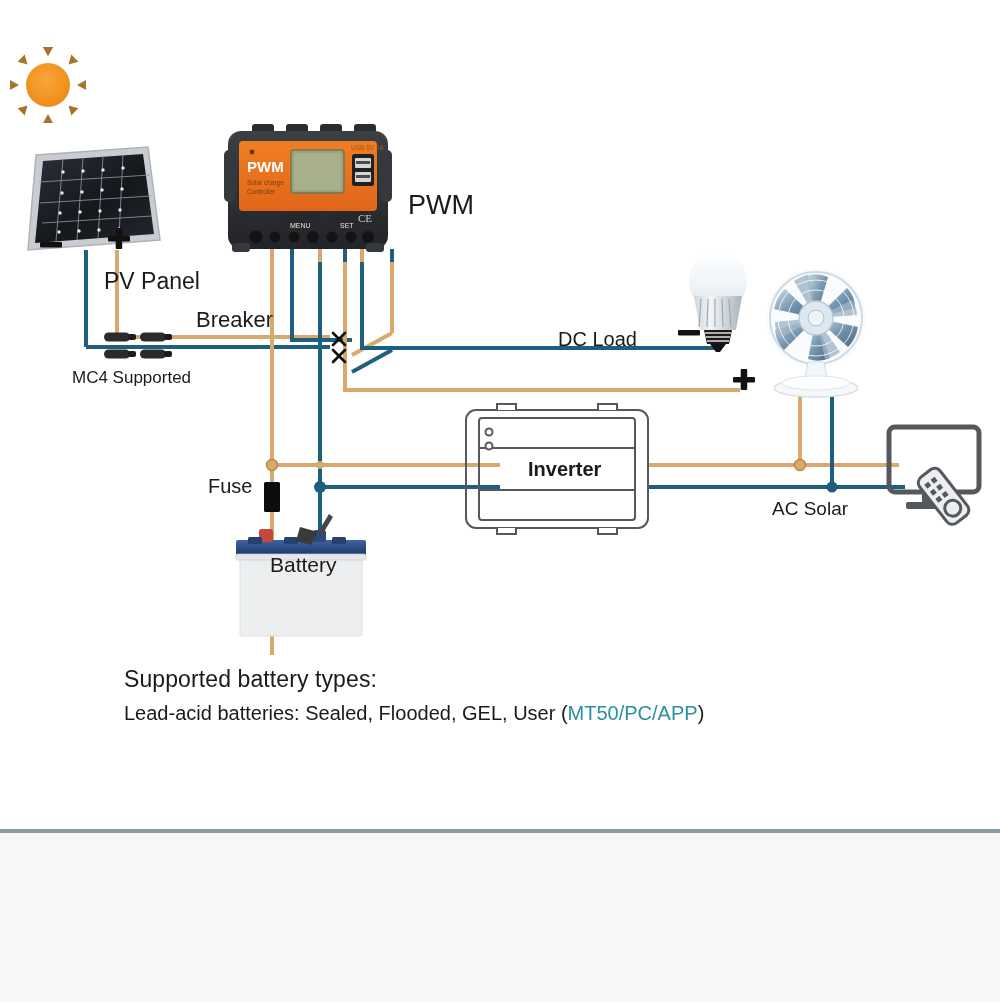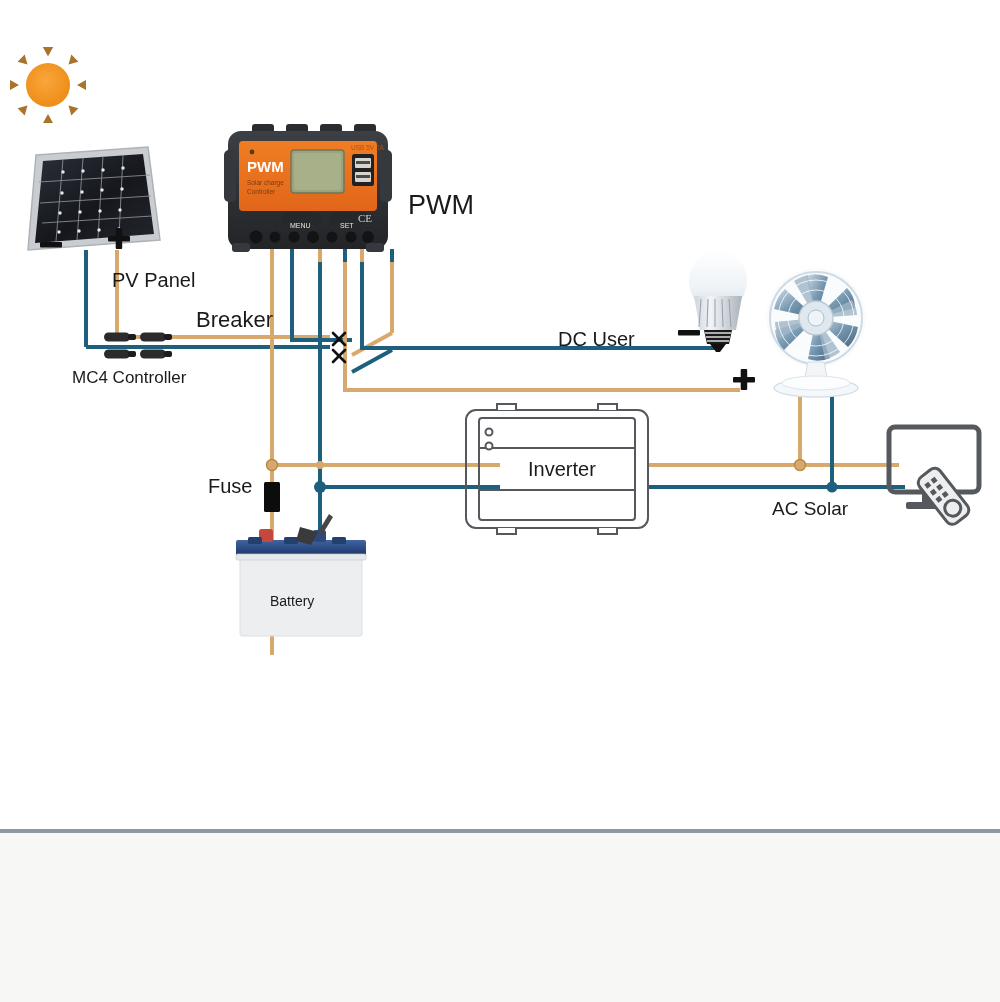--- a/index.html
+++ b/index.html
@@ -16,27 +16,27 @@
   svg.layer { position: absolute; left: 0; top: 0; width: 1000px; height: 830px; }
 
   .lbl {
     position: absolute;
     font-family: "Liberation Sans", sans-serif;
     color: #1a1a1a;
     white-space: nowrap;
     line-height: 1;
   }
   #label-pwm      { left: 408px; top: 192px; font-size: 27px; }
-  #label-pvpanel  { left: 104px; top: 270px; font-size: 20px; margin-left: 8px; }
+  #label-pvpanel  { left: 104px; top: 270px; font-size: 23px; }
   #label-breaker  { left: 196px; top: 309px; font-size: 22px; }
   #label-mc4      { left: 72px; top: 369px; font-size: 17px; }
   #label-fuse     { left: 208px; top: 476px; font-size: 20px; }
-  #label-battery  { left: 270px; top: 594px; font-size: 14px; }
+  #label-battery  { left: 270px; top: 554px; font-size: 21px; }
   #label-dcload   { left: 558px; top: 329px; font-size: 20px; }
-  #label-inverter { left: 528px; top: 459px; font-size: 20px; }
+  #label-inverter { left: 528px; top: 459px; font-size: 20px; font-weight: bold; }
   #label-acload   { left: 772px; top: 499px; font-size: 19px; }
 
   
   #footer-text { position: absolute; left: 124px; top: 666px; }
   #footer-title { font-size: 23px; color: #1a1a1a; letter-spacing: .1px; }
   #footer-sub { font-size: 20px; color: #1a1a1a; margin-top: 9px; }
   .teal-note { color: #2a8f9e; }
 
   
   #divider { position: absolute; left:0; top: 829px; width: 1000px; height: 4px;
@@ -404,27 +404,31 @@
               <rect x="941" y="488" width="5" height="5"></rect>
           </g>
           <circle cx="941" cy="506" r="8" fill="none" stroke="#55585c" stroke-width="3"></circle>
         </g>
       </g>
     </svg>
 
     <div class="lbl" id="label-pwm">PWM</div>
     <div class="lbl" id="label-pvpanel">PV Panel</div>
     <div class="lbl" id="label-breaker">Breaker</div>
-    <div class="lbl" id="label-mc4">MC4 Controller</div>
+    <div class="lbl" id="label-mc4">MC4 Supported</div>
     <div class="lbl" id="label-fuse">Fuse</div>
     <div class="lbl" id="label-battery">Battery</div>
-    <div class="lbl" id="label-dcload">DC User</div>
+    <div class="lbl" id="label-dcload">DC Load</div>
     <div class="lbl" id="label-inverter">Inverter</div>
     <div class="lbl" id="label-acload">AC Solar</div>
 
+    <div id="footer-text">
+      <div id="footer-title">Supported battery types:</div>
+      <div id="footer-sub"><span>Lead-acid batteries: Sealed, Flooded, GEL, User (</span><span class="teal-note">MT50/PC/APP</span><span>)</span></div>
+    </div>
   </div>
 
   <div id="divider"></div>
   <div id="banner">
     
   </div>
 
 </div>
 
 </body></html>

